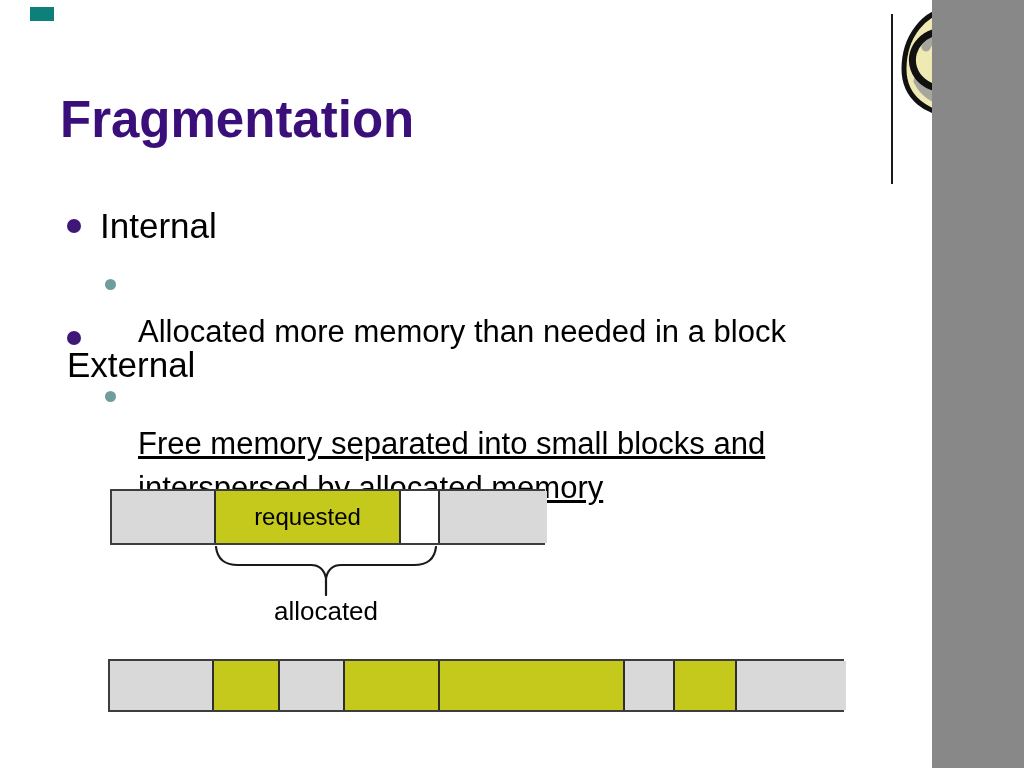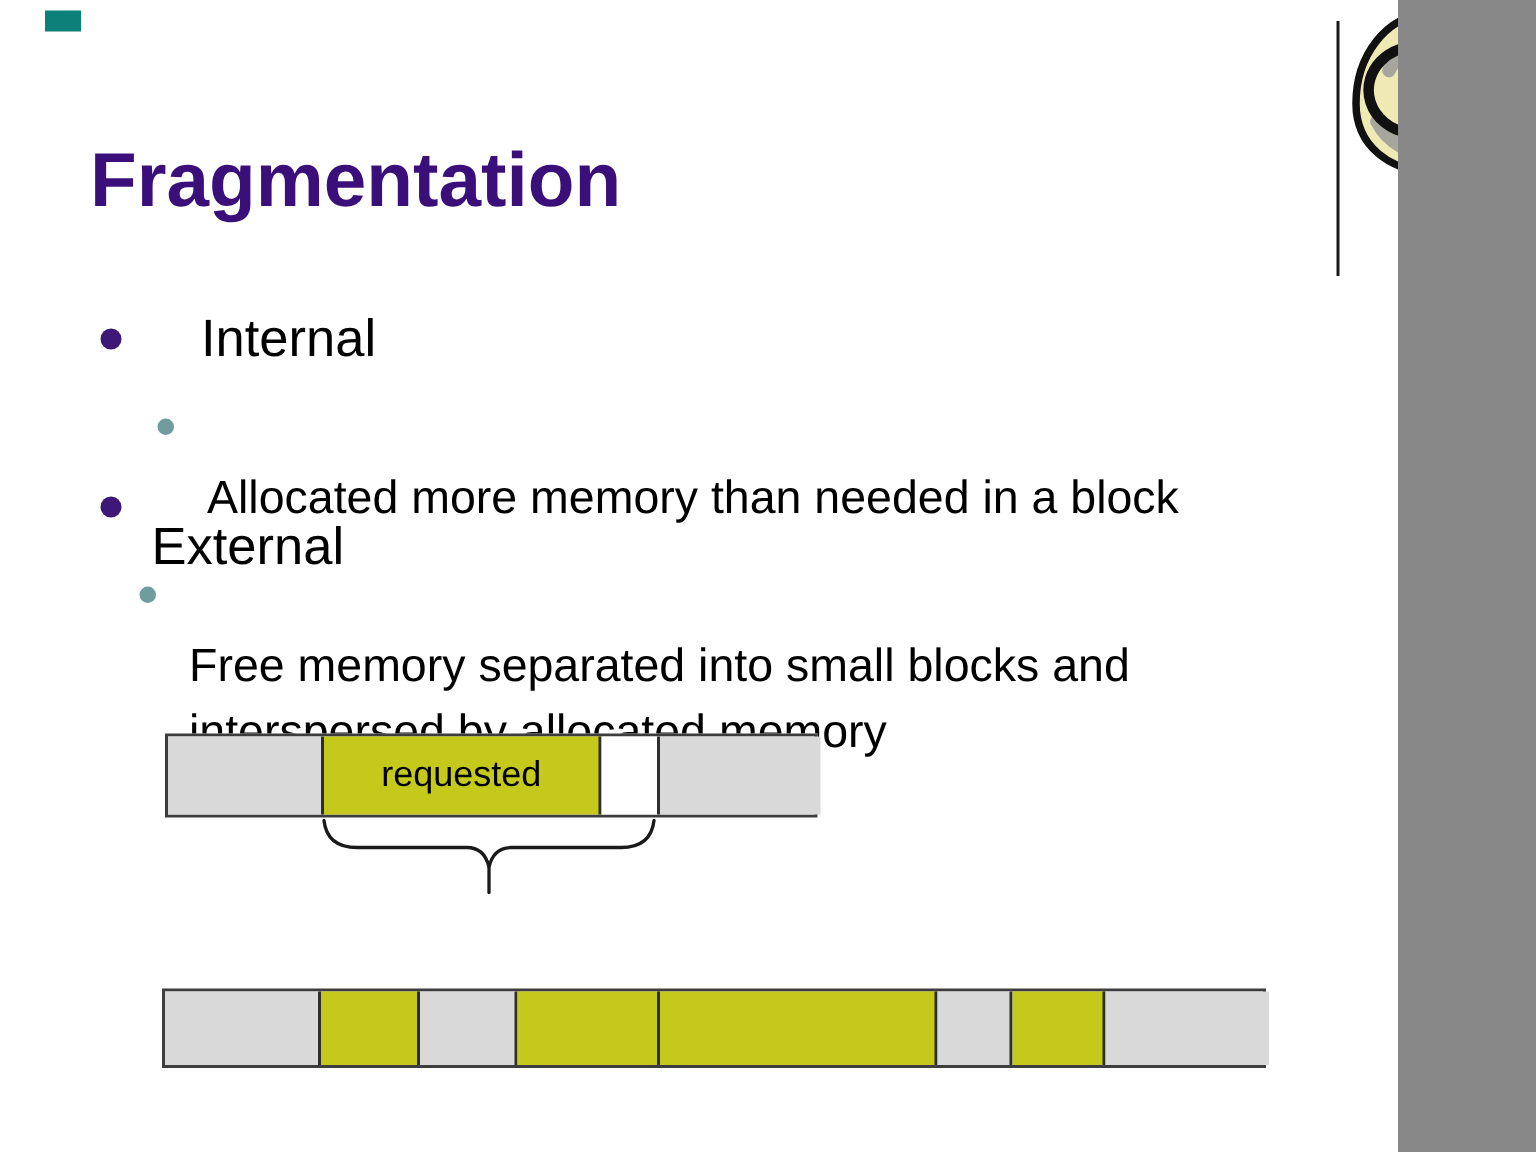--- a/index.html
+++ b/index.html
@@ -8,26 +8,26 @@
     overflow:hidden;font-family:"Liberation Sans",sans-serif;color:#000;
   }
   .corner-mark{position:absolute;left:30px;top:7px;width:24px;height:14px;background:#0d807a;}
   .title{
     position:absolute;left:60px;top:90px;font-size:51px;font-weight:bold;
     color:#3b0f7a;letter-spacing:0px;white-space:nowrap;
   }
   .bullet-row{position:absolute;display:flex;align-items:flex-start;}
   .dot-l1{width:14px;height:14px;border-radius:50%;background:#3f1776;flex:0 0 auto;}
   .dot-l2{width:11px;height:11px;border-radius:50%;background:#6f9c9c;flex:0 0 auto;}
-  .txt-l1{font-size:35px;line-height:40px;margin-left:34px;}
+  .txt-l1{font-size:35px;line-height:40px;}
   .txt-l2{font-size:31px;line-height:44px;margin-top:48px;}
   .row1{left:67px;top:206px;}  .row1 .dot-l1{margin-top:13px;margin-right:19px;}
   .row2{left:105px;top:262px;} .row2 .dot-l2{margin-top:17px;margin-right:22px;}
   .row3{left:67px;top:318px;flex-direction:column;}  .row3 .dot-l1{margin-top:13px;margin-right:19px;}
-  .row4{left:93px;top:374px;width:830px;} .row4 .dot-l2{margin-top:17px;margin-right:22px;}
+  .row4{left:105px;top:374px;width:830px;text-decoration:underline;} .row4 .dot-l2{margin-top:17px;margin-right:22px;}
   .row4 .txt-l2{width:770px;}
   .membar{
     position:absolute;display:flex;box-sizing:border-box;
     border:2px solid #3d3d3d;background:#fff;
   }
   .bar-top{left:110px;top:489px;width:435px;height:56px;}
   .bar-bottom{left:108px;top:659px;width:736px;height:53px;}
   .seg{box-sizing:border-box;border-right:2px solid #2e2e2e;display:flex;align-items:center;justify-content:center;}
   .seg:last-child{border-right:none;}
   .seg.gray{background:#d9d9d9;}
@@ -78,20 +78,21 @@
       </div>
       <div class="seg white" style="flex: 0 0 39px;"></div>
       <div class="seg gray" style="flex: 0 0 107px;"></div>
     </div>
 
   <svg class="brace-svg" viewBox="0 0 224 50">
     <path d="M2,1 Q4,19 24,19 L97,19 Q109,19 112,32 Q115,19 127,19 L200,19 Q220,19 222,1" fill="none" stroke="#1a1a1a" stroke-width="2.2" stroke-linecap="round"></path>
     <path d="M112,32 L112,49" fill="none" stroke="#1a1a1a" stroke-width="2.2" stroke-linecap="round"></path>
   </svg>
 
+  <div class="allocated-label">allocated</div>
 
   <div class="membar bar-bottom" id="bar-bottom">
       <div class="seg gray" style="flex: 0 0 104px;"></div>
       <div class="seg yellow" style="flex: 0 0 66px;"></div>
       <div class="seg gray" style="flex: 0 0 65px;"></div>
       <div class="seg yellow" style="flex: 0 0 95px;"></div>
       <div class="seg yellow" style="flex: 0 0 185px;"></div>
       <div class="seg gray" style="flex: 0 0 50px;"></div>
       <div class="seg yellow" style="flex: 0 0 62px;"></div>
       <div class="seg gray" style="flex: 0 0 109px;"></div>

